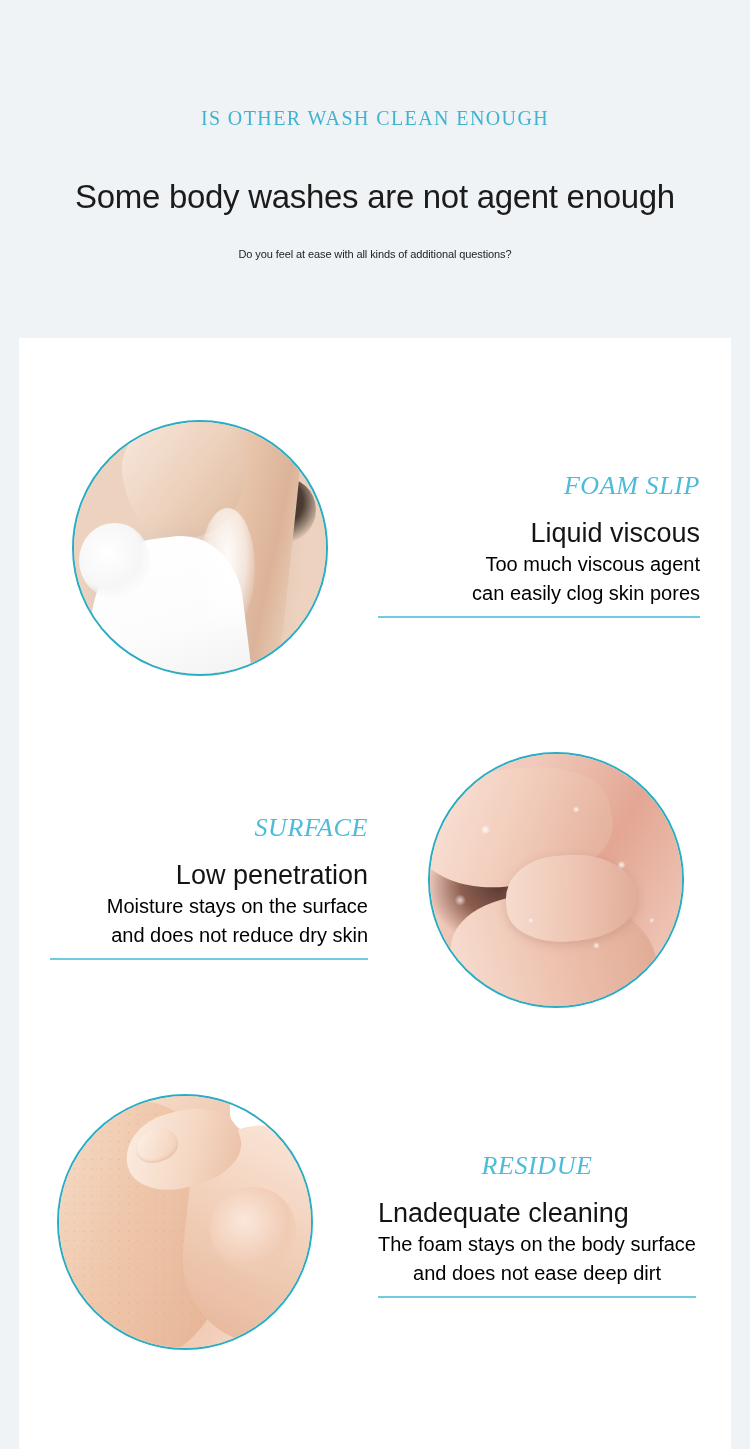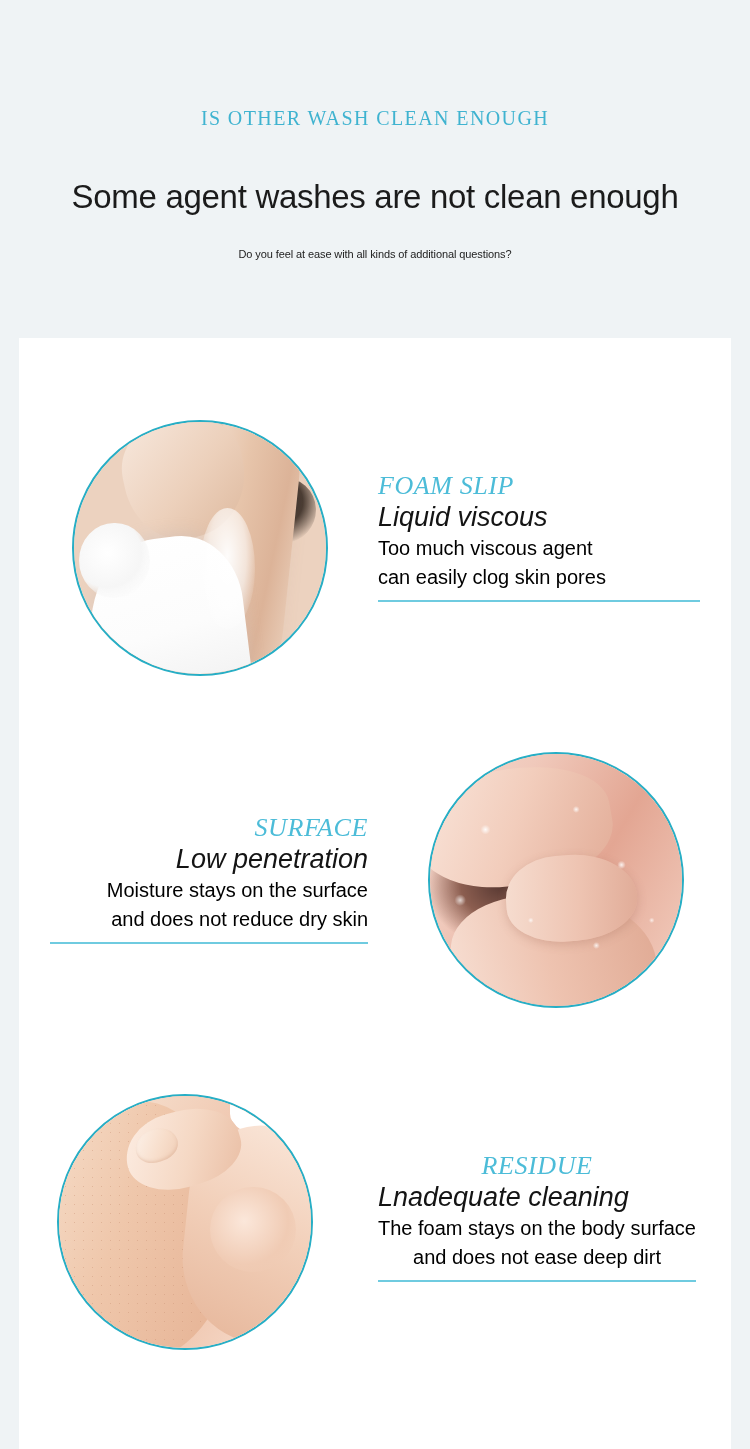--- a/index.html
+++ b/index.html
@@ -225,54 +225,53 @@
     color:#4cbcd8;
     white-space:nowrap;
     line-height:1.1;
   }
   .title {
     font-size:27px;
     font-weight:400;
     color:#141414;
     white-space:nowrap;
     line-height:1.25;
-    margin-top:0;
-    font-style:italic;
+    margin-top:16px;
   }
   .body-line {
     font-size:20px;
     font-weight:400;
     color:#000000;
     white-space:nowrap;
     line-height:1.42;
   }
   .rule {
     height:2px;
     background:#6fcbe0;
     margin-top:9px;
   }
 
-  #block-1 { left:378px; top:472px; width:322px; text-align:left; }
+  #block-1 { left:378px; top:472px; width:322px; text-align:right; }
   #block-1 .rule { width:322px; }
 
   #block-2 { left:50px; top:814px; width:318px; text-align:right; }
   #block-2 .rule { width:318px; }
 
   #block-3 { left:378px; top:1152px; width:318px; text-align:center; }
   #block-3 .title { text-align:left; }
   #block-3 .rule { width:318px; }
 </style>
 </head>
 <body>
 
 <div id="page">
 
   <div class="header">
     <div class="eyebrow">IS OTHER WASH CLEAN ENOUGH</div>
-    <h1 class="headline">Some agent washes are not clean enough</h1>
+    <h1 class="headline">Some body washes are not agent enough</h1>
     <div class="subhead">Do you feel at ease with all kinds of additional questions?</div>
   </div>
 
   <div class="card"></div>
 
   <div class="photo" id="photo-1">
     <div class="inner">
       <div class="p1-bg"></div>
       <div class="p1-hair"></div>
       <div class="p1-arm"></div>

